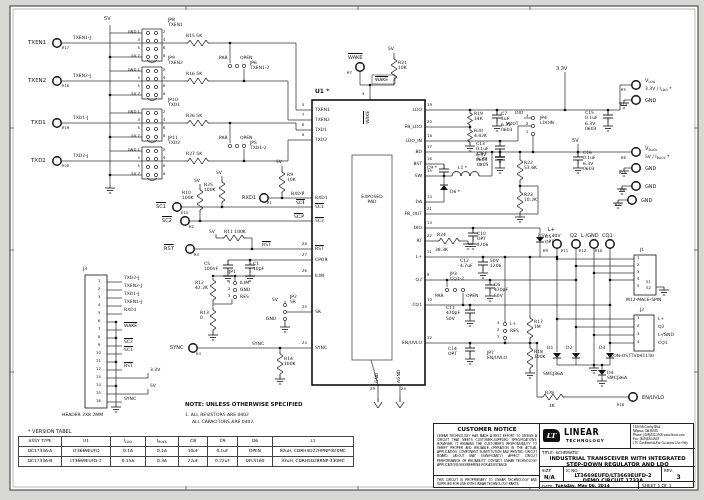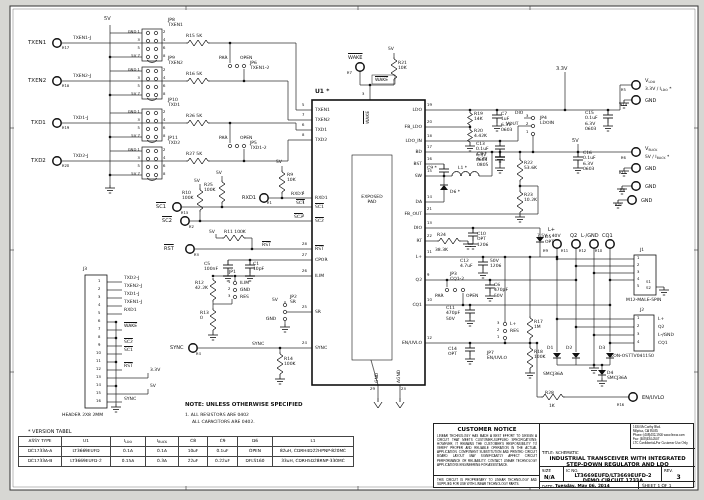--- a/index.html
+++ b/index.html
@@ -683,20 +683,25 @@
     </table>
 
 <div class="tb">
  <div style="left:0;top:0;width:106px;height:51px;border-right:0.8px solid #222">
   <div class="ctr b" style="left:0;top:2px;width:106px;font-size:5.5px">CUSTOMER NOTICE</div>
   <div class="tiny" style="left:3px;top:10px;width:200px">LINEAR TECHNOLOGY HAS MADE A BEST EFFORT TO DESIGN A CIRCUIT THAT MEETS CUSTOMER-SUPPLIED SPECIFICATIONS; HOWEVER, IT REMAINS THE CUSTOMER'S RESPONSIBILITY TO VERIFY PROPER AND RELIABLE OPERATION IN THE ACTUAL APPLICATION. COMPONENT SUBSTITUTION AND PRINTED CIRCUIT BOARD LAYOUT MAY SIGNIFICANTLY AFFECT CIRCUIT PERFORMANCE OR RELIABILITY. CONTACT LINEAR TECHNOLOGY APPLICATIONS ENGINEERING FOR ASSISTANCE.</div>
  </div>
  <div style="left:0;top:51px;width:106px;height:14px;border-right:0.8px solid #222;border-top:0.8px solid #222">
   <div class="tiny" style="left:3px;top:2px;width:200px">THIS CIRCUIT IS PROPRIETARY TO LINEAR TECHNOLOGY AND SUPPLIED FOR USE WITH LINEAR TECHNOLOGY PARTS.</div>
  </div>
+ <div style="left:106px;top:0;width:90px;height:25px;border-bottom:0.8px solid #222">
+  <div style="left:3px;top:5px;width:17px;height:13px;background:#111;border-radius:2px 6px 2px 2px;color:#fff;font:italic 700 7px/13px 'DejaVu Serif',serif;text-align:center">LT</div>
+  <div class="b" style="left:24px;top:4px;font-size:8px;letter-spacing:0.4px">LINEAR</div>
+  <div class="b" style="left:26px;top:14px;font-size:4px;letter-spacing:0.8px">TECHNOLOGY</div>
+ </div>
  <div style="left:196px;top:0;width:65px;height:25px;border-bottom:0.8px solid #222;border-left:0.8px solid #222">
   <div class="tiny" style="left:2px;top:1px;width:126px;text-align:left">1630 McCarthy Blvd.
 Milpitas, CA 95035
 Phone: (408)432-1900   www.linear.com
 Fax: (408)434-0507
 LTC Confidential-For Customer Use Only</div>
  </div>
  <div style="left:106px;top:25px;width:155px;height:18px;border-bottom:0.8px solid #222">
   <div style="left:2px;top:1px;font-size:4px">TITLE:  SCHEMATIC</div>
   <div class="ctr b" style="left:0;top:6px;width:155px;font-size:5.3px">INDUSTRIAL TRANSCEIVER WITH INTEGRATED</div>

